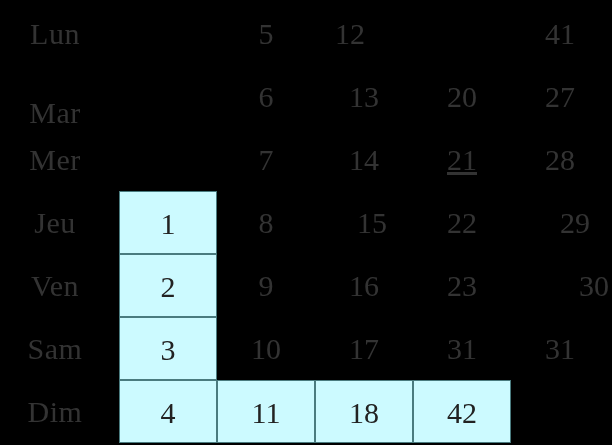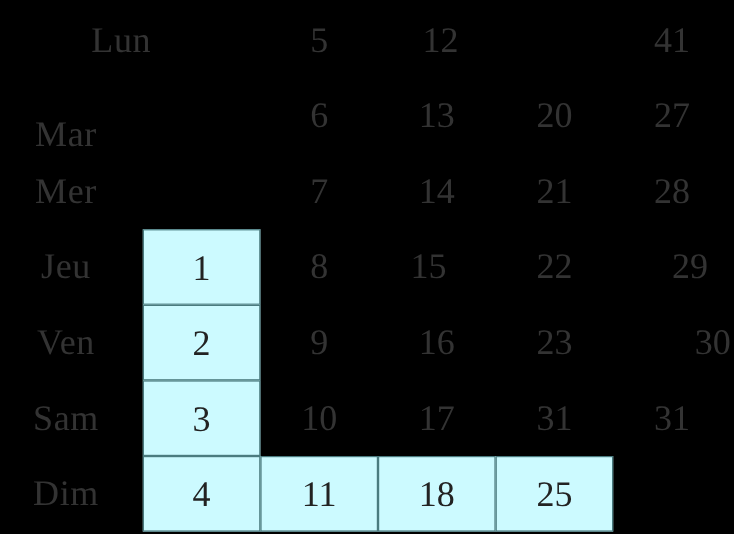--- a/index.html
+++ b/index.html
@@ -44,54 +44,54 @@
     color: #222222;
   }
   .daycell.empty {
     color: transparent;
   }
 </style>
 </head>
 <body>
 
 <div id="calendar-root">
-    <div class="daylabel" style="top: 2px; padding-left: 46px;">Lun</div>
+    <div class="daylabel" style="top: 2px;">Lun</div>
     <div class="daycell empty" style="left: 119px; top: 2px;"></div>
     <div class="daycell" style="left: 217px; top: 2px;">5</div>
-    <div class="daycell" style="left: 318px; top: 2px;">12</div>
+    <div class="daycell" style="left: 301px; top: 2px;">12</div>
     <div class="daycell" style="left: 511px; top: 2px;">41</div>
     <div class="daylabel" style="top: 81px; font-family: Liberation Serif, serif;">Mar</div>
     <div class="daycell empty" style="left: 119px; top: 65px;"></div>
     <div class="daycell" style="left: 217px; top: 65px;">6</div>
     <div class="daycell" style="left: 315px; top: 65px;">13</div>
     <div class="daycell" style="left: 413px; top: 65px; text-align: center;">20</div>
     <div class="daycell" style="left: 511px; top: 65px;">27</div>
     <div class="daylabel" style="top: 128px;">Mer</div>
     <div class="daycell empty" style="left: 119px; top: 128px;"></div>
     <div class="daycell" style="left: 217px; top: 128px;">7</div>
     <div class="daycell" style="left: 315px; top: 128px;">14</div>
-    <div class="daycell" style="left: 413px; top: 128px;">21</div>
+    <div class="daycell" style="left: 413px; top: 128px; text-decoration: underline;">21</div>
     <div class="daycell" style="left: 511px; top: 128px;">28</div>
     <div class="daylabel" style="top: 191px;">Jeu</div>
     <div class="daycell hl" style="left: 119px; top: 191px;">1</div>
     <div class="daycell" style="left: 217px; top: 191px;">8</div>
-    <div class="daycell" style="left: 308px; top: 191px;">15</div>
+    <div class="daycell" style="left: 323px; top: 191px;">15</div>
     <div class="daycell" style="left: 413px; top: 191px;">22</div>
     <div class="daycell" style="left: 526px; top: 191px;">29</div>
     <div class="daylabel" style="top: 254px;">Ven</div>
     <div class="daycell hl" style="left: 119px; top: 254px;">2</div>
     <div class="daycell" style="left: 217px; top: 254px;">9</div>
     <div class="daycell" style="left: 315px; top: 254px;">16</div>
     <div class="daycell" style="left: 413px; top: 254px;">23</div>
     <div class="daycell" style="left: 511px; top: 254px; text-align: right;">30</div>
     <div class="daylabel" style="top: 317px;">Sam</div>
     <div class="daycell hl" style="left: 119px; top: 317px;">3</div>
     <div class="daycell" style="left: 217px; top: 317px;">10</div>
     <div class="daycell" style="left: 315px; top: 317px;">17</div>
     <div class="daycell" style="left: 413px; top: 317px;">31</div>
     <div class="daycell" style="left: 511px; top: 317px;">31</div>
     <div class="daylabel" style="top: 380px;">Dim</div>
     <div class="daycell hl" style="left: 119px; top: 380px;">4</div>
     <div class="daycell hl" style="left: 217px; top: 380px;">11</div>
     <div class="daycell hl" style="left: 315px; top: 380px;">18</div>
-    <div class="daycell hl" style="left: 413px; top: 380px;">25</div>
+    <div class="daycell hl" style="left: 413px; top: 380px;">42</div>
     <div class="daycell empty" style="left: 511px; top: 380px;"></div>
   </div>
 
 </body></html>

